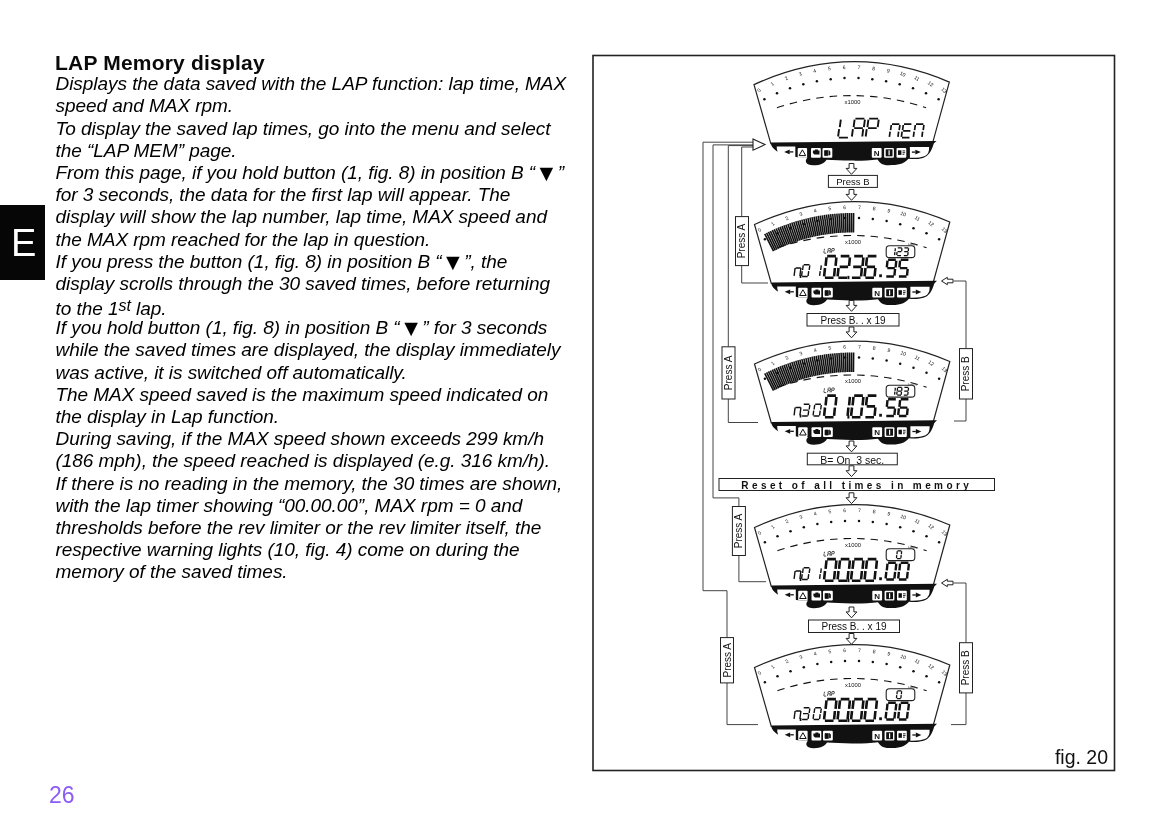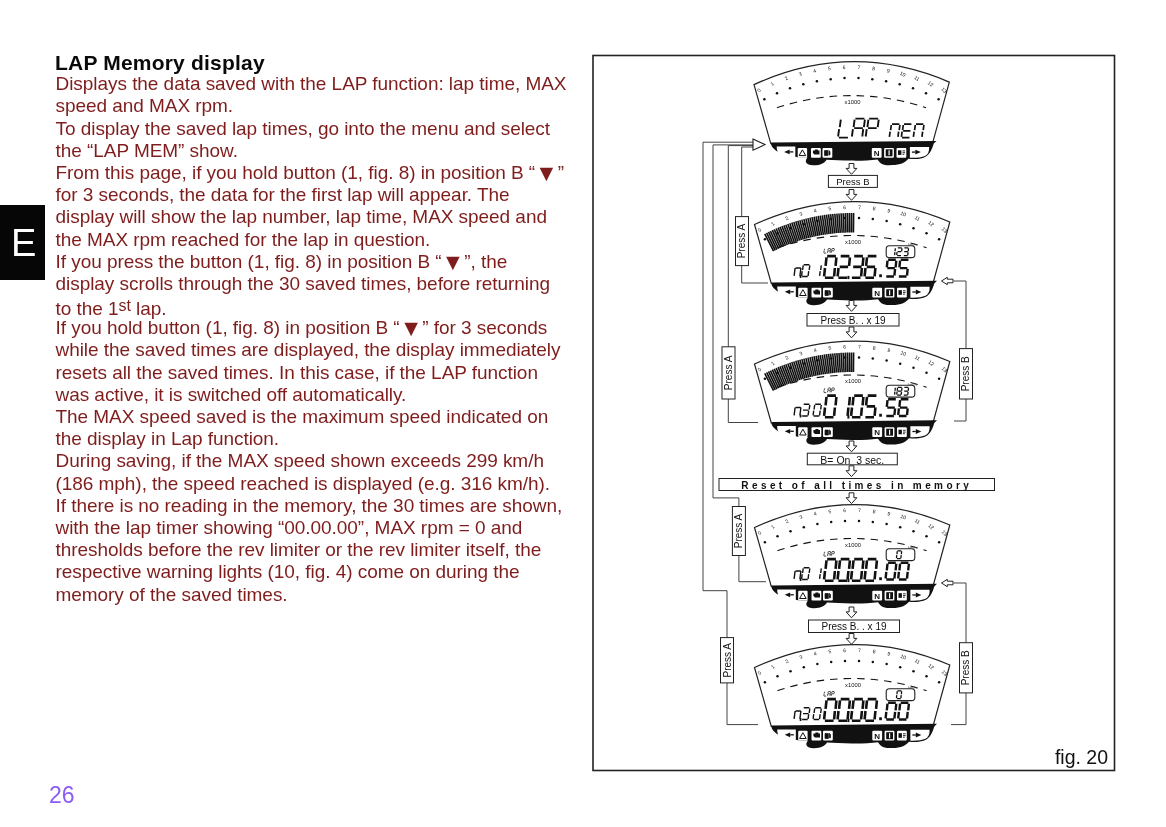--- a/index.html
+++ b/index.html
@@ -1,45 +1,44 @@
 <!DOCTYPE html>
 <html><head><meta charset="utf-8">
 <style>
 html,body{margin:0;padding:0;background:#fff;}
 #page{position:relative;width:1166px;height:827px;background:#fff;overflow:hidden;
   font-family:"Liberation Sans",sans-serif;}
 #head{position:absolute;left:55px;top:51px;font-size:21px;font-weight:bold;color:#0a0a0a;letter-spacing:0.2px;}
-#text{position:absolute;left:55.5px;top:73.2px;font-size:19px;color:#7f1d1d;letter-spacing:-0.05px;}
+#text{position:absolute;left:55.5px;top:73.2px;font-size:19px;color:#000000;letter-spacing:-0.05px;font-style:italic;}
 #text div{height:22.2px;line-height:22.2px;white-space:nowrap;}
 #text sup{font-size:16px;vertical-align:4px;}
 #text .tri{font-size:23px;line-height:0;vertical-align:-1.5px;}
 #etab{position:absolute;left:0;top:204.5px;width:45px;height:75.5px;background:#060606;}
 #etab span{position:absolute;left:11px;top:17px;color:#fff;font-size:38px;font-weight:400;}
 #pageno{position:absolute;left:49px;top:782px;font-size:23px;color:#8b5cf6;}
 </style></head>
 <body>
 <div id="page">
 
 <div id="head">LAP Memory display</div>
 
 <div id="text">
 <div>Displays the data saved with the LAP function: lap time, MAX</div>
 <div>speed and MAX rpm.</div>
 <div>To display the saved lap times, go into the menu and select</div>
-<div>the “LAP MEM” show.</div>
+<div>the “LAP MEM” page.</div>
 <div>From this page, if you hold button (1, fig. 8) in position B “<span class="tri">▼</span>”</div>
 <div>for 3 seconds, the data for the first lap will appear. The</div>
 <div>display will show the lap number, lap time, MAX speed and</div>
 <div>the MAX rpm reached for the lap in question.</div>
 <div>If you press the button (1, fig. 8) in position B “<span class="tri">▼</span>”, the</div>
 <div>display scrolls through the 30 saved times, before returning</div>
 <div>to the 1<sup>st</sup> lap.</div>
 <div>If you hold button (1, fig. 8) in position B “<span class="tri">▼</span>” for 3 seconds</div>
 <div>while the saved times are displayed, the display immediately</div>
-<div>resets all the saved times. In this case, if the LAP function</div>
 <div>was active, it is switched off automatically.</div>
 <div>The MAX speed saved is the maximum speed indicated on</div>
 <div>the display in Lap function.</div>
 <div>During saving, if the MAX speed shown exceeds 299 km/h</div>
 <div>(186 mph), the speed reached is displayed (e.g. 316 km/h).</div>
 <div>If there is no reading in the memory, the 30 times are shown,</div>
 <div>with the lap timer showing “00.00.00”, MAX rpm = 0 and</div>
 <div>thresholds before the rev limiter or the rev limiter itself, the</div>
 <div>respective warning lights (10, fig. 4) come on during the</div>
 <div>memory of the saved times.</div>

